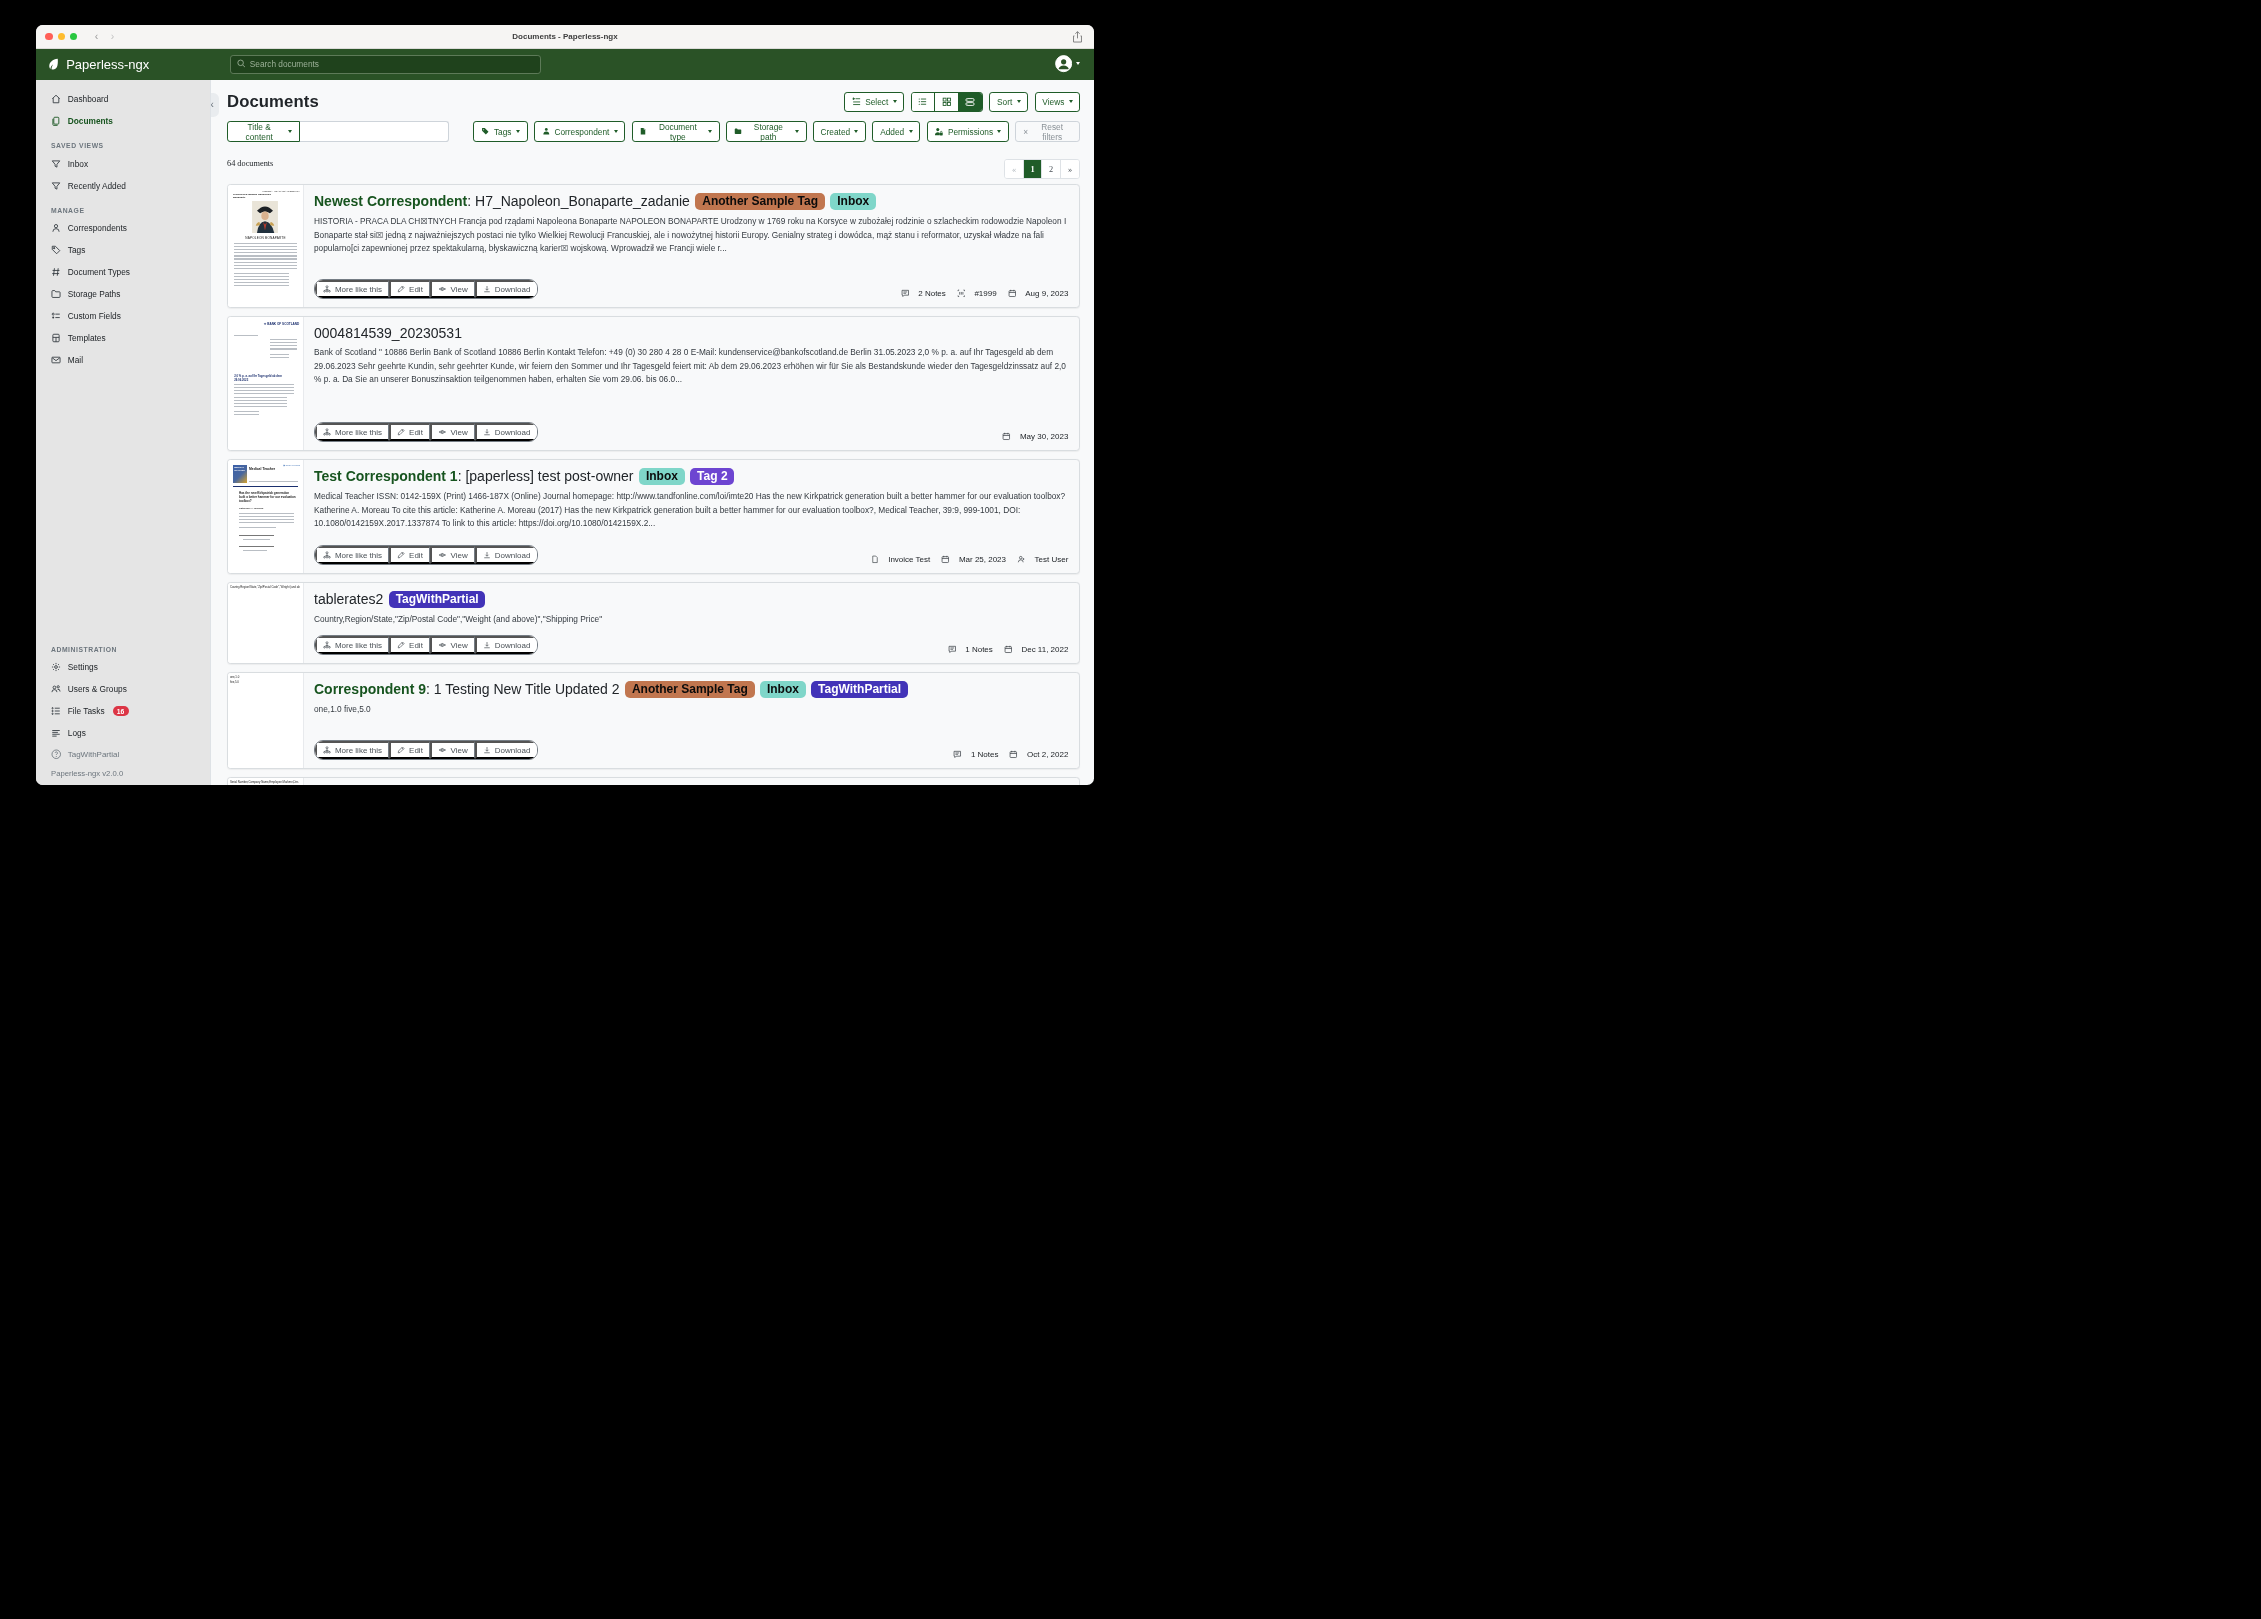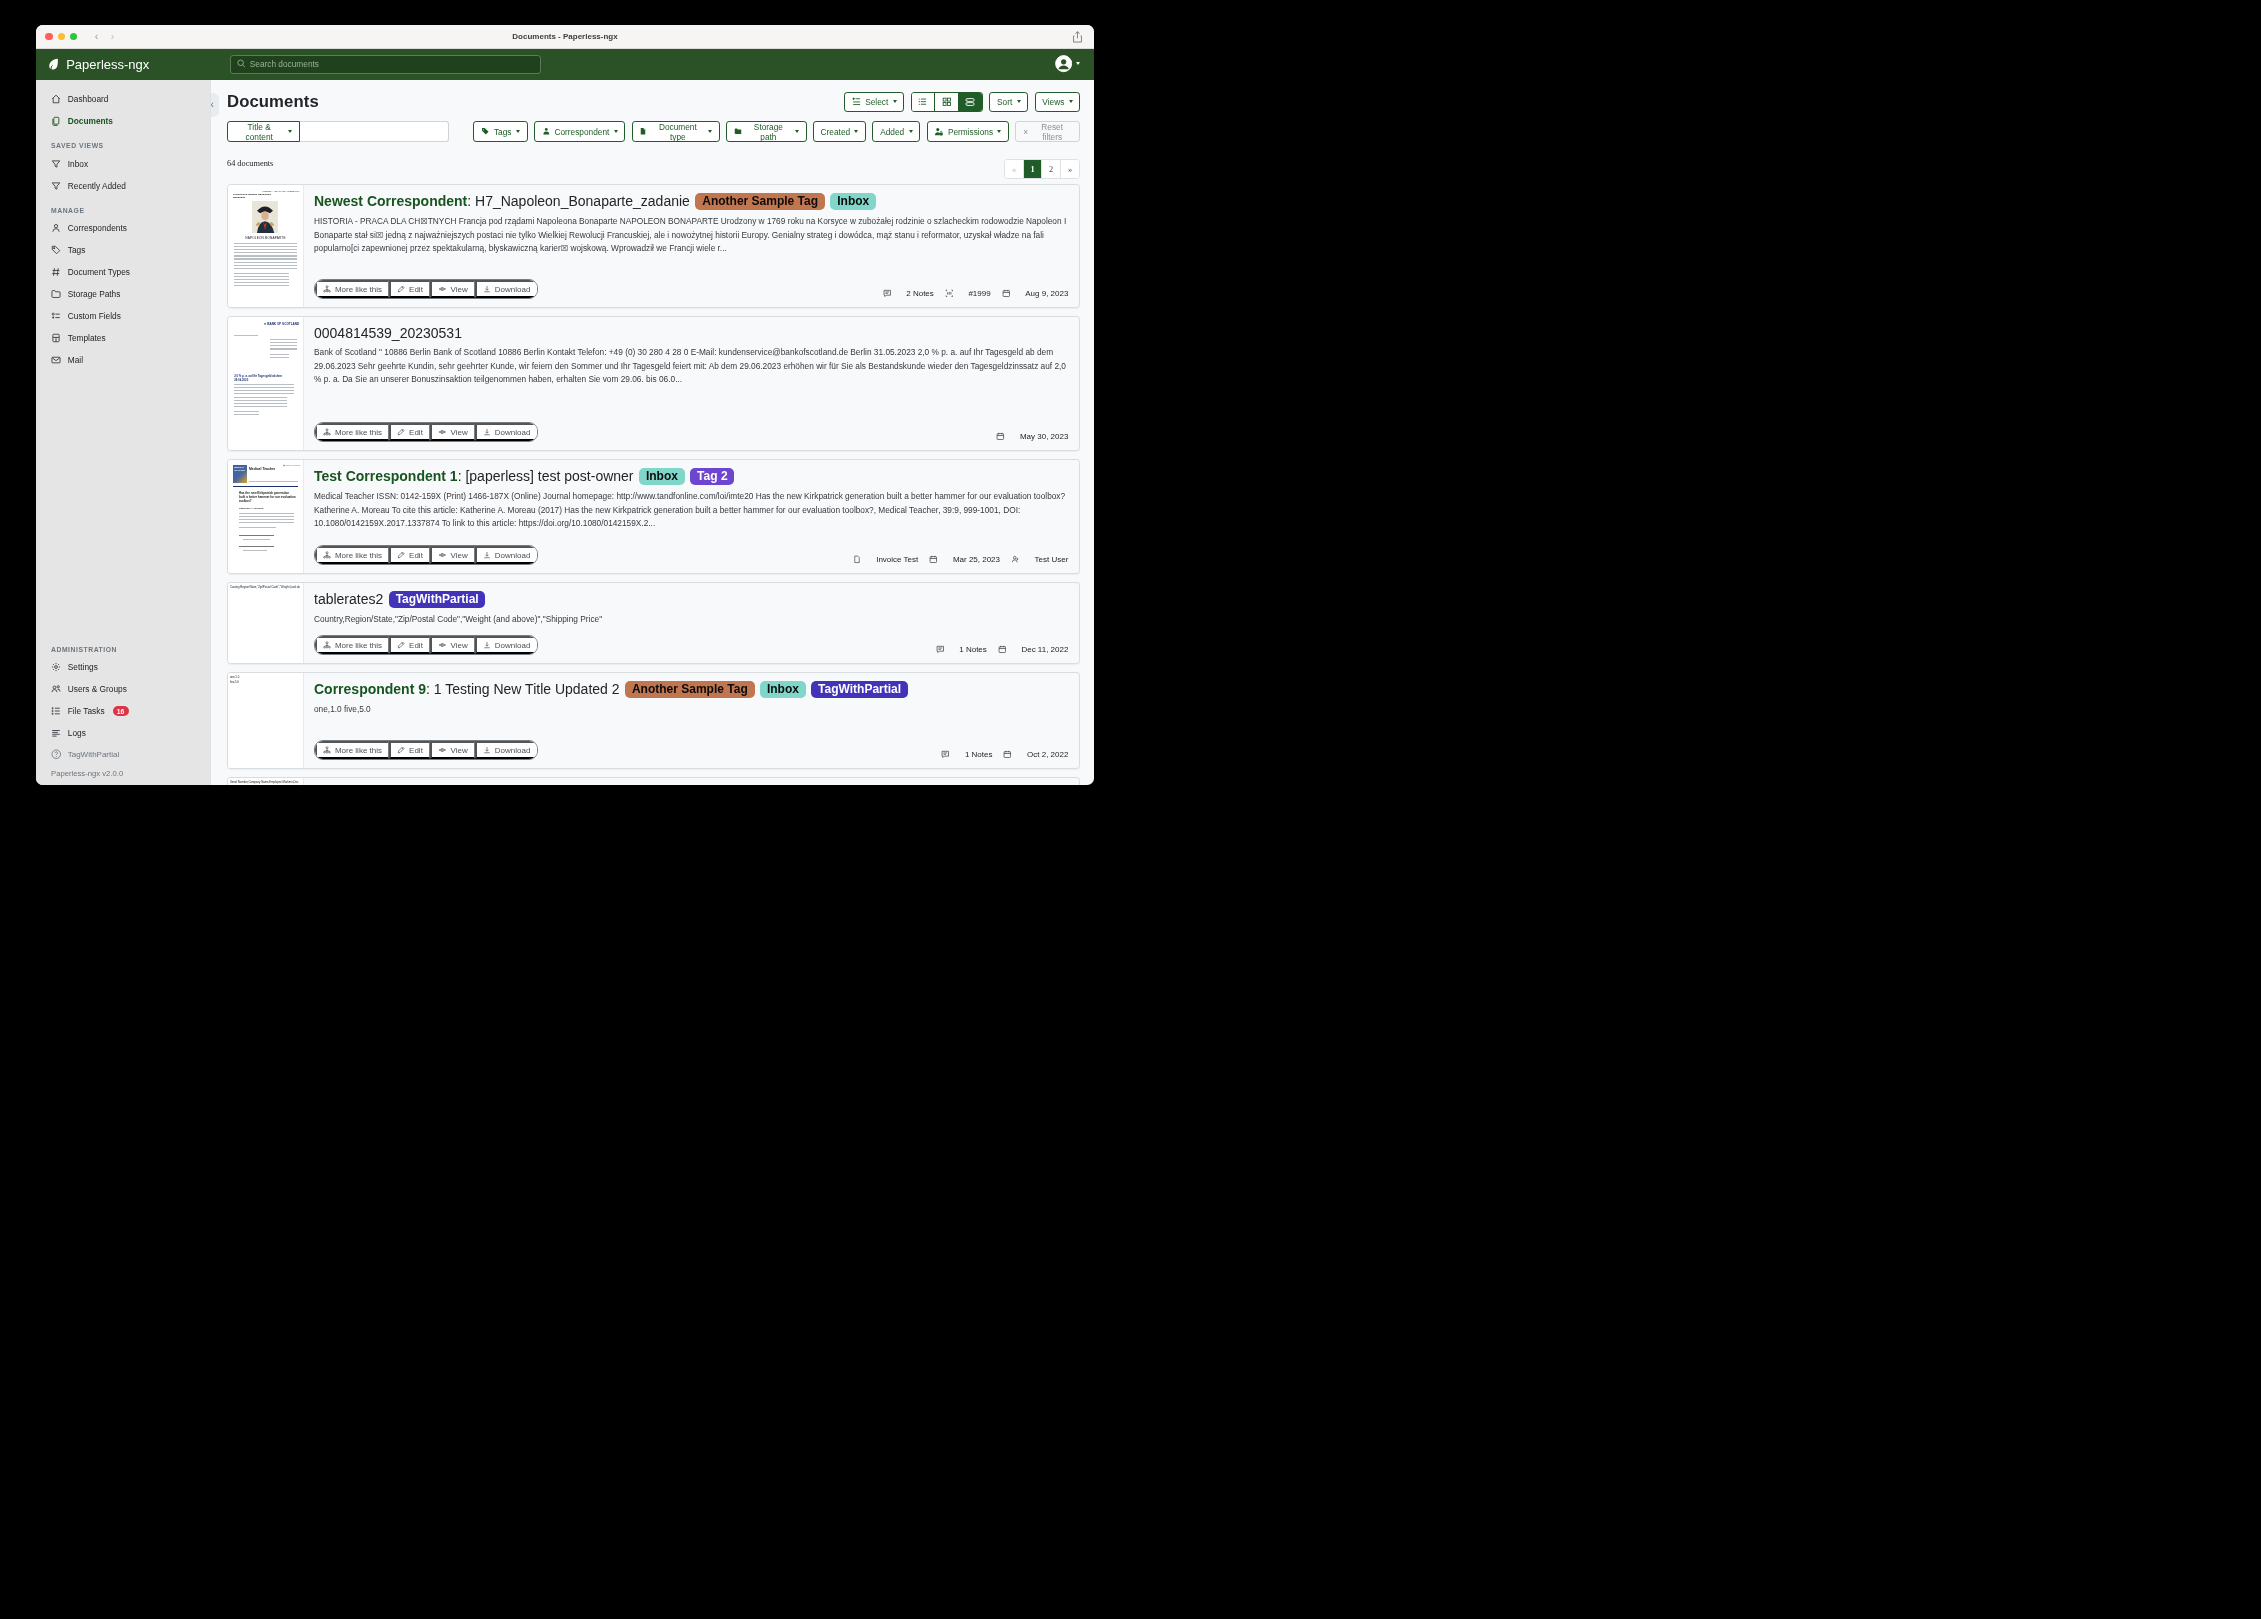--- a/index.html
+++ b/index.html
@@ -84,21 +84,21 @@
   .ctitle { font-size:14px; font-weight:500; color:#212529; white-space:nowrap; }
   .ctitle .corr { color:#17541f; font-weight:700; }
   .tag { font-size:12px; font-weight:700; border-radius:5px; padding:2.5px 6.8px; line-height:1; display:inline-block; }
   .excerpt { margin-top:5.6px; font-size:8.3px; color:#343a40; line-height:1.6; }
   .cfooter { margin-top:auto; display:flex; align-items:flex-end; justify-content:space-between; padding-top:5px; }
   .btngroup { display:flex; border:0.6px solid #757d85; border-radius:9px; overflow:hidden; background:#fff; }
   .abtn { display:flex; align-items:center; gap:3.7px; padding:0 6.2px; height:18.5px; font-size:8px; color:#4a5157; border-right:0.6px solid #757d85; background:#fff; }
   .abtn:last-child { border-right:none; }
   .abtn svg { color:#4a5157; }
   .meta { display:flex; align-items:center; gap:11px; font-size:8px; color:#212529; padding-bottom:1.9px; }
-  .mitem { display:flex; align-items:flex-end; gap:15px; }
+  .mitem { display:flex; align-items:flex-end; gap:9px; }
   .mitem svg { color:#343a40; }
 
   
   .tx { position:absolute; color:#202020; }
   .bars { position:absolute; background:repeating-linear-gradient(to bottom, #b9bec4 0 1.2px, transparent 1.2px 3.1px); }
   .nap-portrait { position:absolute; left:23.5px; top:16px; }
   .bos-navy { color:#1b2f6e; font-weight:700; }
   .cover { position:absolute; left:5px; top:5px; width:13.6px; height:18.5px; background:linear-gradient(135deg,#3a5fa8 0%,#49679f 55%,#d9a42b 100%); color:#fff; font-size:2.2px; font-weight:700; padding:1.2px; line-height:1.2; }
   .csvline { font-size:2.8px; color:#1a1a1a; white-space:nowrap; }
 </style>

